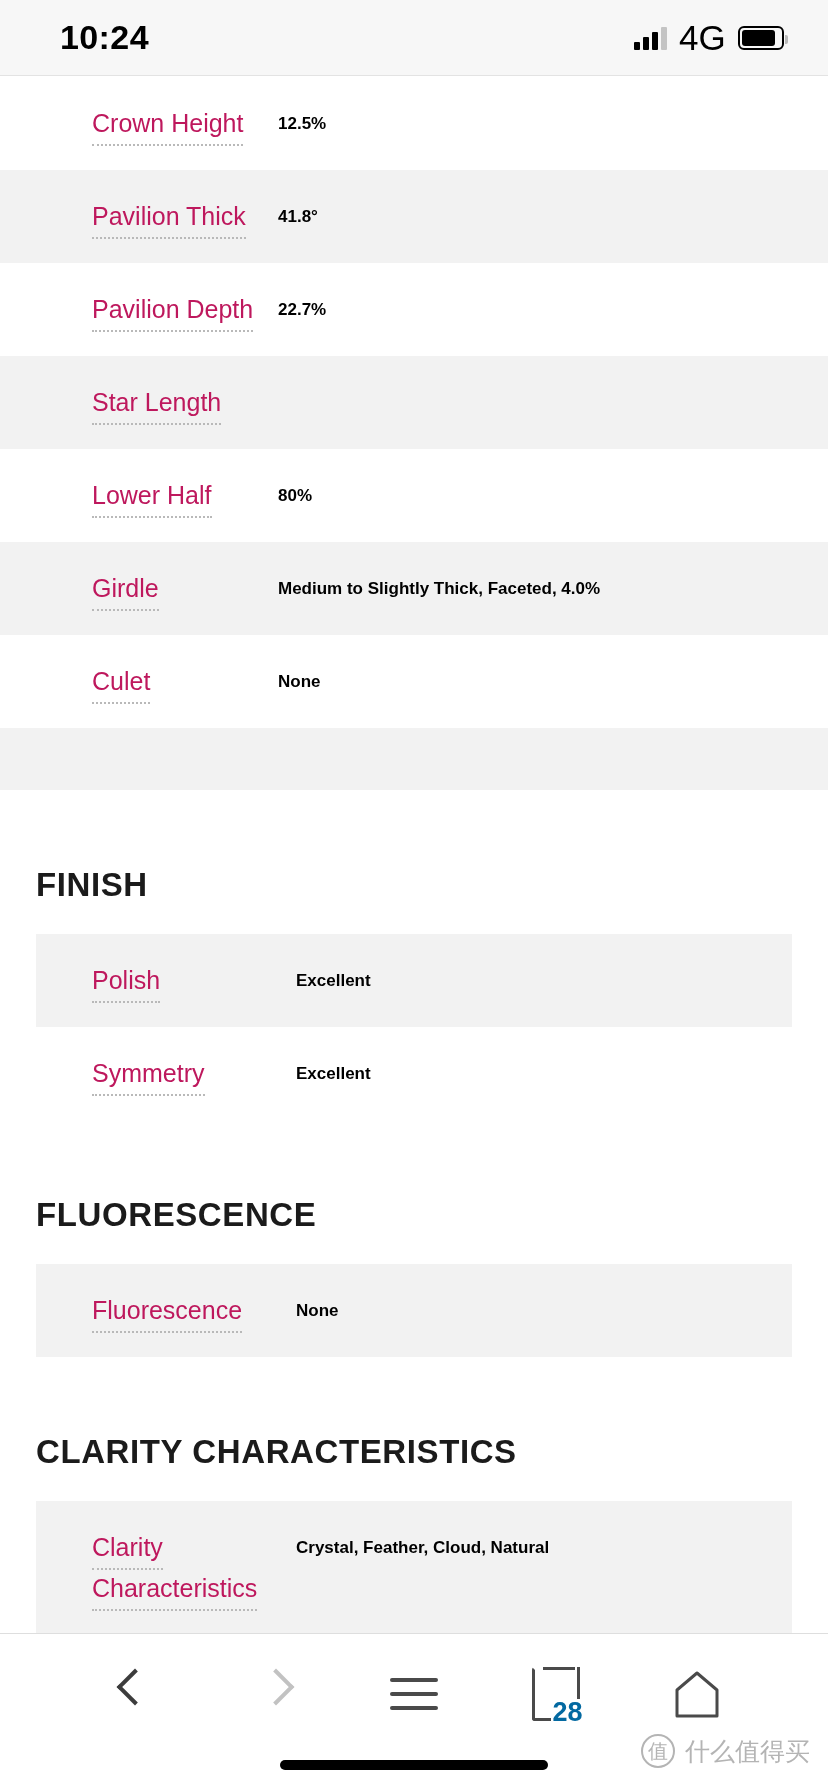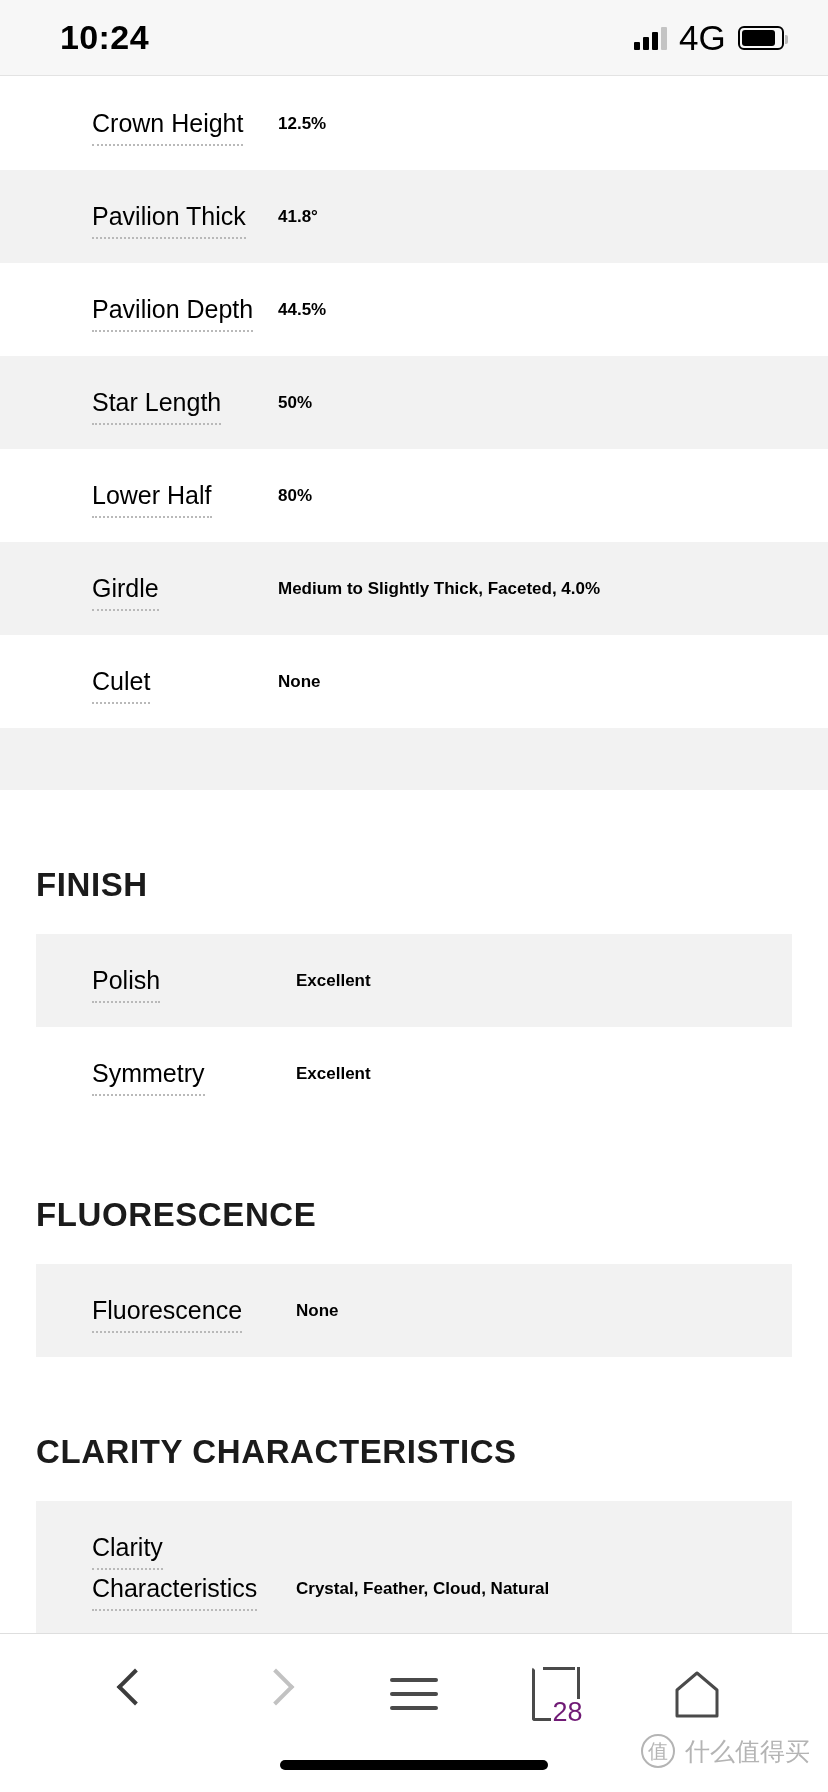--- a/index.html
+++ b/index.html
@@ -52,21 +52,21 @@
     display: flex;
     padding: 26px 44px 26px 0;
     background: #fff;
   }
   .row.alt { background: #f2f2f2; }
   .row.empty { height: 62px; padding: 0; }
 
   .cell-label {
     width: 278px; flex: 0 0 278px;
     padding-left: 92px;
-    font-size: 25px; color: #000000; font-weight: 400;
+    font-size: 25px; color: #be185d; font-weight: 400;
     line-height: 41px;
   }
   .cell-label .lbl {
     display: inline;
     border-bottom: 2px dotted #b9b9b9;
     padding-bottom: 7px;
   }
   .cell-value {
     flex: 1 1 auto;
     padding-left: 0;
@@ -77,21 +77,21 @@
 
   .section-title {
     font-size: 33px; font-weight: 700; color: #1b1b1b;
     letter-spacing: 0.6px;
     padding: 0 0 0 36px;
   }
   .gap-lg { height: 76px; }
   .gap-sm { height: 30px; }
 
   .inset { margin: 0 36px; width: 756px; }
-  .inset .row { width: 756px; align-items: flex-end; }
+  .inset .row { width: 756px; }
   .inset .row .cell-label { padding-left: 56px; width: 260px; flex: 0 0 260px; }
 
   
   .toolbar {
     position: absolute; left: 0; top: 1633px; width: 828px; height: 120px;
     background: #ffffff;
     border-top: 1px solid #dedede;
     display: flex; align-items: center; justify-content: space-around;
     padding: 0 60px;
   }
@@ -123,21 +123,21 @@
   .tabs-icon::before {
     content:""; position:absolute; right:-3px; top:-3px;
     width: 3px; height: 34px; background:#4a4a4a;
   }
   .tabs-icon::after {
     content:""; position:absolute; left: 8px; top:-3px;
     width: 32px; height: 3px; background:#4a4a4a;
   }
   .tabs-count {
     position: absolute; right: -8px; bottom: -8px;
-    font-size: 27px; font-weight: 400; color: #701a75;
+    font-size: 27px; font-weight: 700; color: #0369a1;
     background: #fff; padding: 0 2px; line-height: 1;
   }
   .home-icon { width: 46px; height: 48px; }
 
   
   .home-bar {
     position: absolute; left: 50%; transform: translateX(-50%);
     bottom: 22px; width: 268px; height: 10px;
     background: #000; border-radius: 6px;
   }
@@ -184,26 +184,25 @@
         <div class="cell-value">12.5%</div>
       </div>
 
       <div class="row alt">
         <div class="cell-label"><span class="lbl">Pavilion Thick</span></div>
         <div class="cell-value">41.8°</div>
       </div>
 
       <div class="row">
         <div class="cell-label"><span class="lbl">Pavilion Depth</span></div>
-        <div class="cell-value">44.5%</div>
+        <div class="cell-value">22.7%</div>
       </div>
 
       <div class="row alt">
         <div class="cell-label"><span class="lbl">Star Length</span></div>
-        <div class="cell-value">50%</div>
       </div>
 
       <div class="row">
         <div class="cell-label"><span class="lbl">Lower Half</span></div>
         <div class="cell-value">80%</div>
       </div>
 
       <div class="row alt">
         <div class="cell-label"><span class="lbl">Girdle</span></div>
         <div class="cell-value">Medium to Slightly Thick, Faceted, 4.0%</div>

